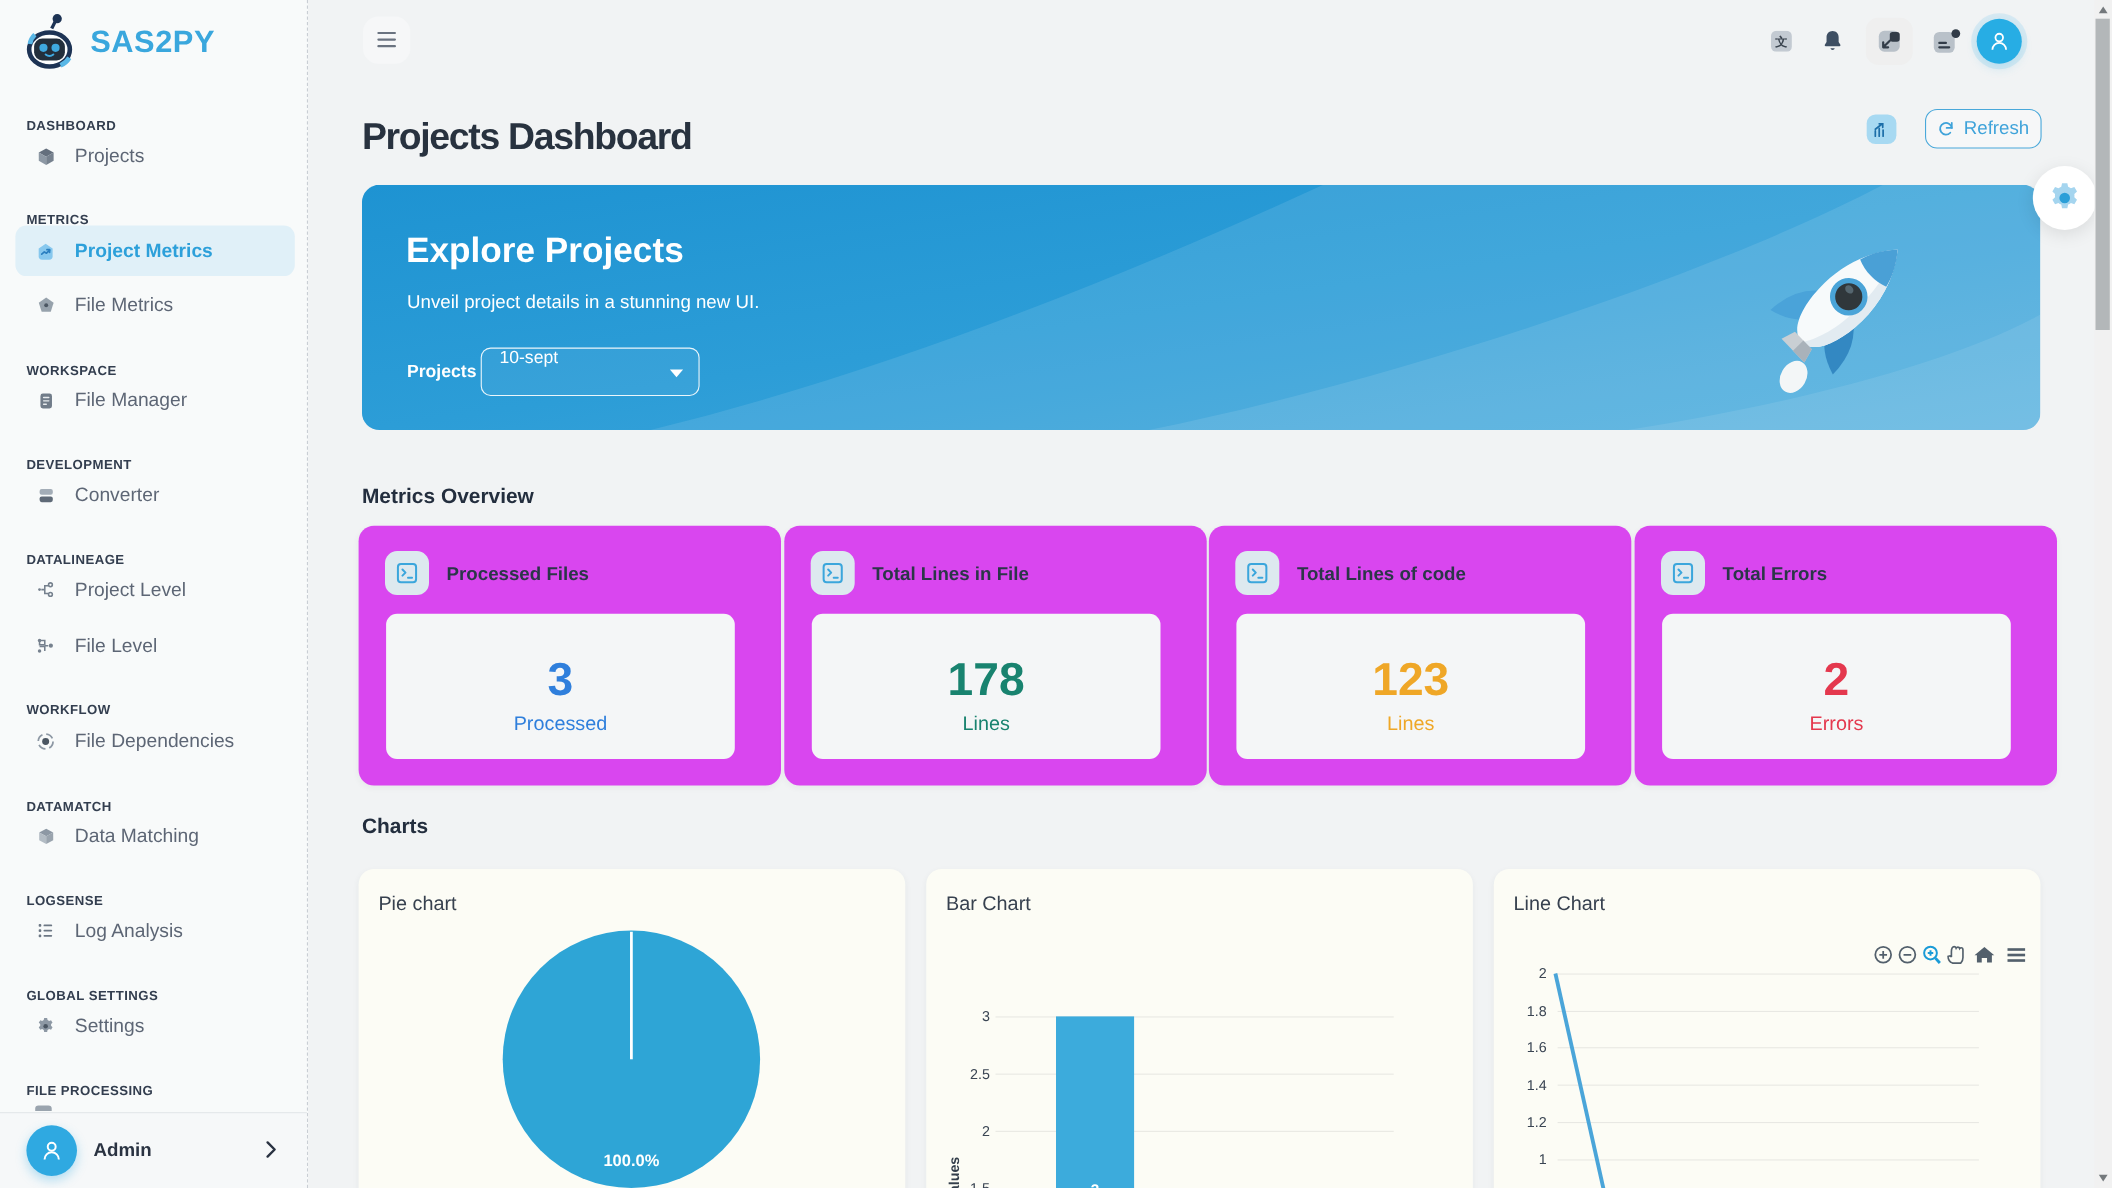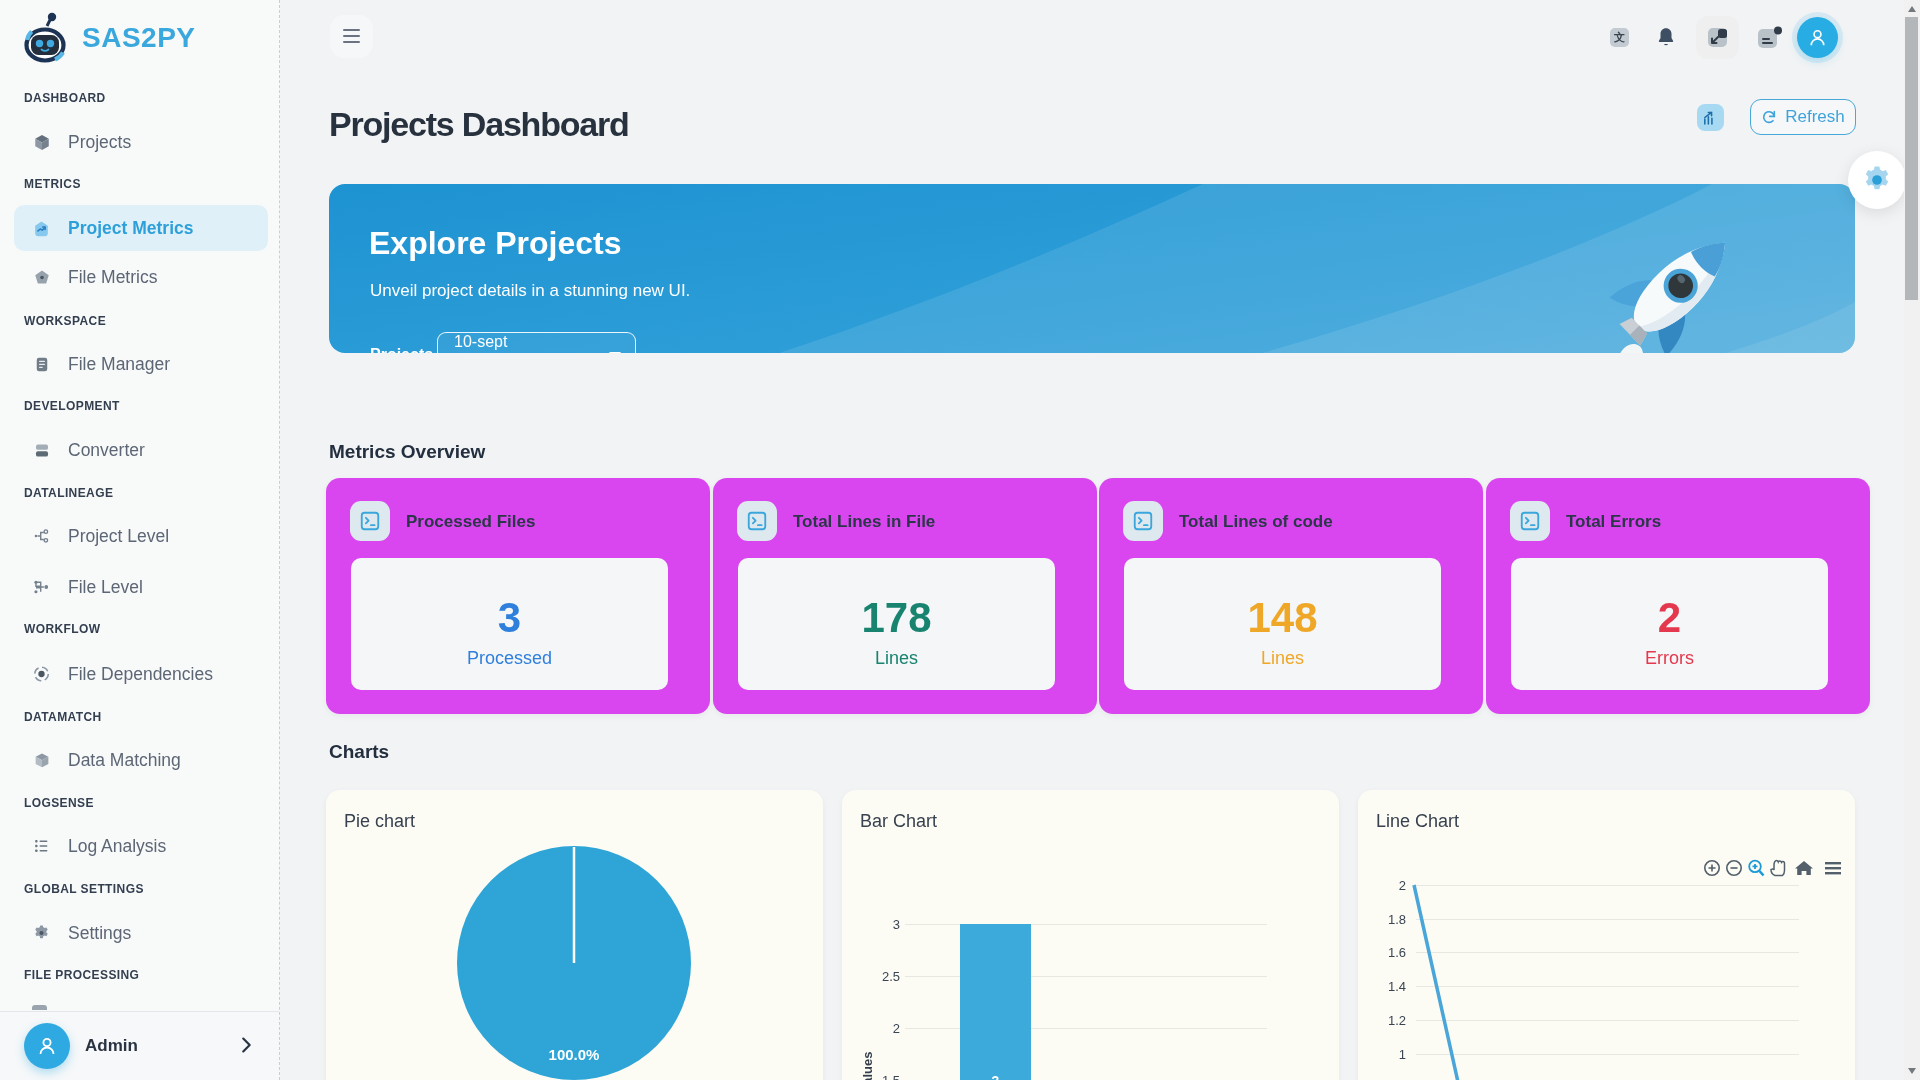--- a/index.html
+++ b/index.html
@@ -3,21 +3,21 @@
 <meta charset="utf-8">
 <style>
 * { margin:0; padding:0; box-sizing:border-box; }
 html,body { width:1920px; height:1080px; overflow:hidden; font-family:"Liberation Sans", sans-serif; background:#f1f3f4; }
 #stage { position:relative; width:1920px; height:1080px; }
 
 
 #sidebar { position:absolute; left:0; top:0; width:280px; height:1080px; background:#f8fafa; border-right:1px dashed #c9ced4; }
 #logo { position:absolute; left:22px; top:10px; display:flex; align-items:center; }
 #logo .word { font-size:28px; font-weight:bold; color:#3aa7dd; letter-spacing:0.5px; margin-left:12px; }
-.navlabel { position:absolute; left:24px; font-size:12px; font-weight:bold; color:#333e4f; letter-spacing:.4px; transform:translateY(-50%); }
+.navlabel { position:absolute; left:24px; font-size:12px; font-weight:bold; color:#333e4f; letter-spacing:.4px; transform:translateY(-50%);margin-top:16px; }
 .navitem { position:absolute; left:24px; display:flex; align-items:center; transform:translateY(-50%); color:#5d6675; font-size:17.5px; }
 .navitem .nicon { width:19px; height:19px; margin-left:8px; margin-right:17px; display:flex; align-items:center; justify-content:center; }
 .active-pill { position:absolute; left:14px; top:205px; width:254px; height:46px; background:#e0f0f8; border-radius:10px; }
 .navitem.active { color:#2da0da; font-weight:bold;align-items:flex-end; }
 #sidefoot { position:absolute; left:0; bottom:0; width:279px; height:69px; background:#f6f8f9; border-top:1px solid #e4e7e9; }
 #sidefoot .avatar { position:absolute; left:24px; top:11px; width:46px; height:46px; border-radius:50%; background:#2fa9e1; display:flex; align-items:center; justify-content:center; box-shadow:0 4px 10px rgba(47,169,225,.35); }
 #sidefoot .aname { position:absolute; left:85px; top:24px; font-size:17px; font-weight:bold; color:#2a3342; }
 #sidefoot .chev { position:absolute; right:22px; top:22px; }
 #peek { position:absolute; left:32px; top:1005px; width:15px; height:5px; border-radius:3px 3px 0 0; background:#9aa4ae; }
 
@@ -26,21 +26,21 @@
 #hamb { position:absolute; left:50px; top:15px; width:43px; height:43px; border-radius:14px; background:#f6f7f8; }
 #hamb .l { position:absolute; left:13px; width:17px; height:2px; background:#6a7380; border-radius:2px; }
 .topico { position:absolute; top:28px; }
 #t-avatar { position:absolute; left:1517px; top:17px; width:41px; height:41px; border-radius:50%; background:#27ade4; box-shadow:0 0 0 5px rgba(39,173,228,.13), 0 4px 10px rgba(39,173,228,.18); display:flex; align-items:center; justify-content:center; }
 
 #pagetitle { position:absolute; left:49px; top:105px; font-size:34px; font-weight:bold; letter-spacing:-1.2px; color:#28323f; }
 #chartbtn { position:absolute; left:1417px; top:104px; width:27px; height:27px; border-radius:8px; background:#a7d9f2; display:flex; align-items:center; justify-content:center; }
 #refreshbtn { position:absolute; left:1470px; top:99px; width:106px; height:36px; border:1.5px solid #49a8da; border-radius:11px; color:#3fa3da; font-size:17px; display:flex; align-items:center; justify-content:center; gap:8px; background:rgba(255,255,255,.35); }
 
 
-#banner { position:absolute; left:49px; top:168px; width:1526px; height:169px; border-radius:16px; overflow:hidden;margin-top:16px; }
+#banner { position:absolute; left:49px; top:168px; width:1526px; height:223px; border-radius:16px; overflow:hidden; }
 #banner .txt { position:absolute; color:#fff; }
 #b-title { left:40px; top:41px; font-size:32px; font-weight:bold; }
 #b-sub { left:41px; top:97px; font-size:17px; }
 #b-proj { left:41px; top:162px; font-size:16px; font-weight:bold; }
 #b-select { position:absolute; left:108px; top:148px; width:199px; height:44px; border:1.5px solid rgba(255,255,255,.9); border-radius:9px; color:#fff; font-size:16px; display:flex; padding-left:16px; background:rgba(255,255,255,.06); }
 #b-select .caret { position:absolute; right:14px; top:19px; width:0; height:0; border-left:6px solid transparent; border-right:6px solid transparent; border-top:7px solid #fff; }
 
 
 .sechead { position:absolute; left:49px; font-size:19px; font-weight:bold; color:#232e3e; transform:translateY(-50%); }
 .mcard { position:absolute; top:478px; width:384px; height:236px; background:#d946ef; border-radius:14px; box-shadow:0 2px 6px rgba(40,50,60,.05); }
@@ -352,21 +352,21 @@
         <div class="mcard" style="left:819px">
           <div class="ic">
             <svg width="22" height="22" viewBox="0 0 24 24" fill="none" stroke="#3ba6dc" stroke-width="2">
               <rect x="3" y="3" width="18" height="18" rx="3"></rect>
               <path d="m7.5 14.5 3-3-3-3" stroke-linecap="round" stroke-linejoin="round"></path>
               <path d="M13 16.5h4" stroke-linecap="round"></path>
             </svg>
           </div>
           <div class="mt">Total Lines of code</div>
   <div class="panel">
-            <div class="num" style="color:#efa727">148</div>
+            <div class="num" style="color:#efa727">123</div>
             <div class="lbl" style="color:#efa727">Lines</div>
           </div>
         </div>
         <div class="mcard" style="left:1206px">
           <div class="ic">
             <svg width="22" height="22" viewBox="0 0 24 24" fill="none" stroke="#3ba6dc" stroke-width="2">
               <rect x="3" y="3" width="18" height="18" rx="3"></rect>
               <path d="m7.5 14.5 3-3-3-3" stroke-linecap="round" stroke-linejoin="round"></path>
               <path d="M13 16.5h4" stroke-linecap="round"></path>
             </svg>

